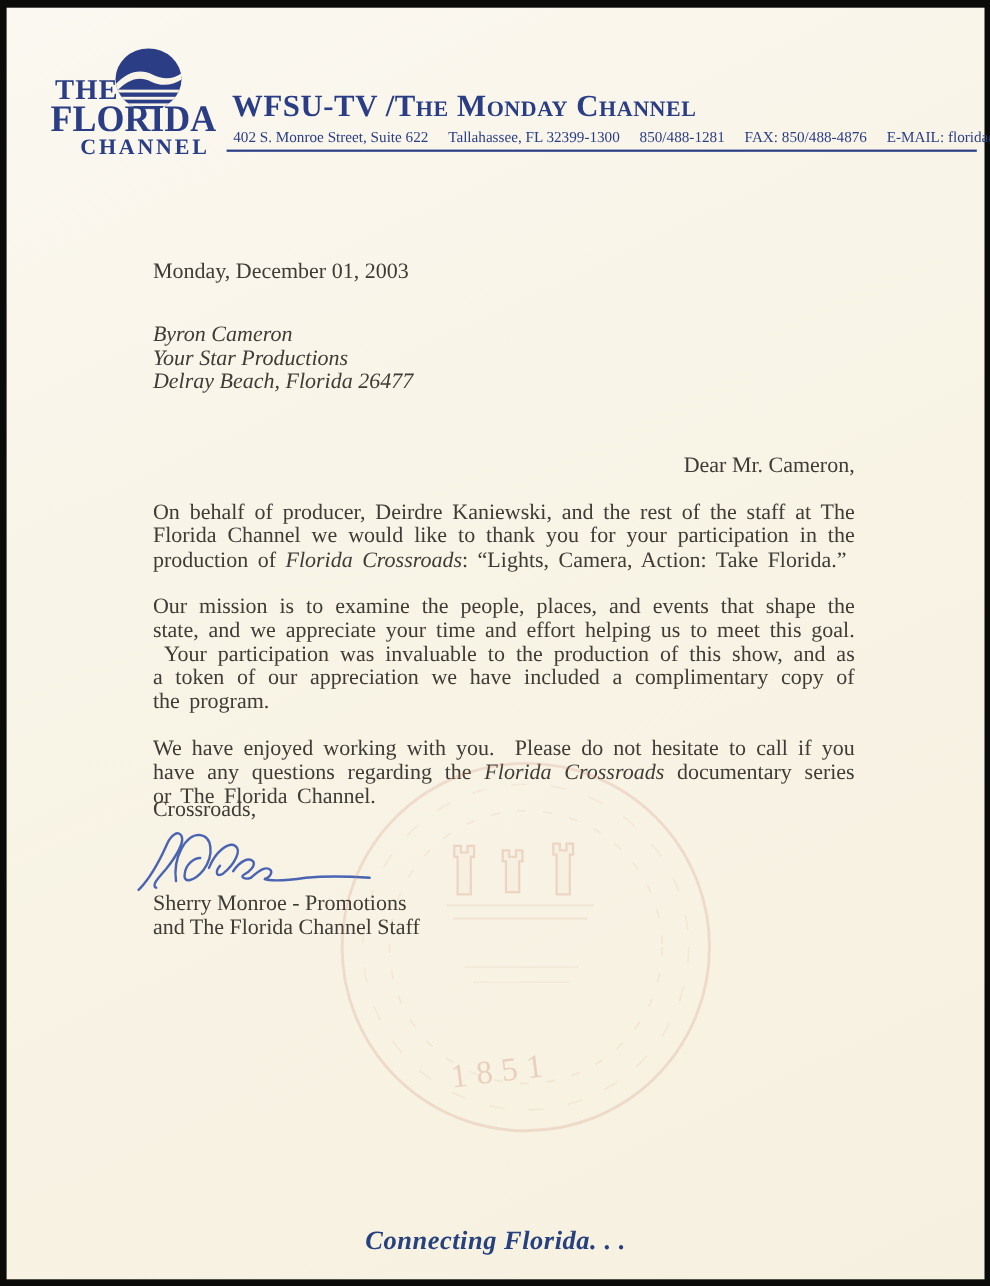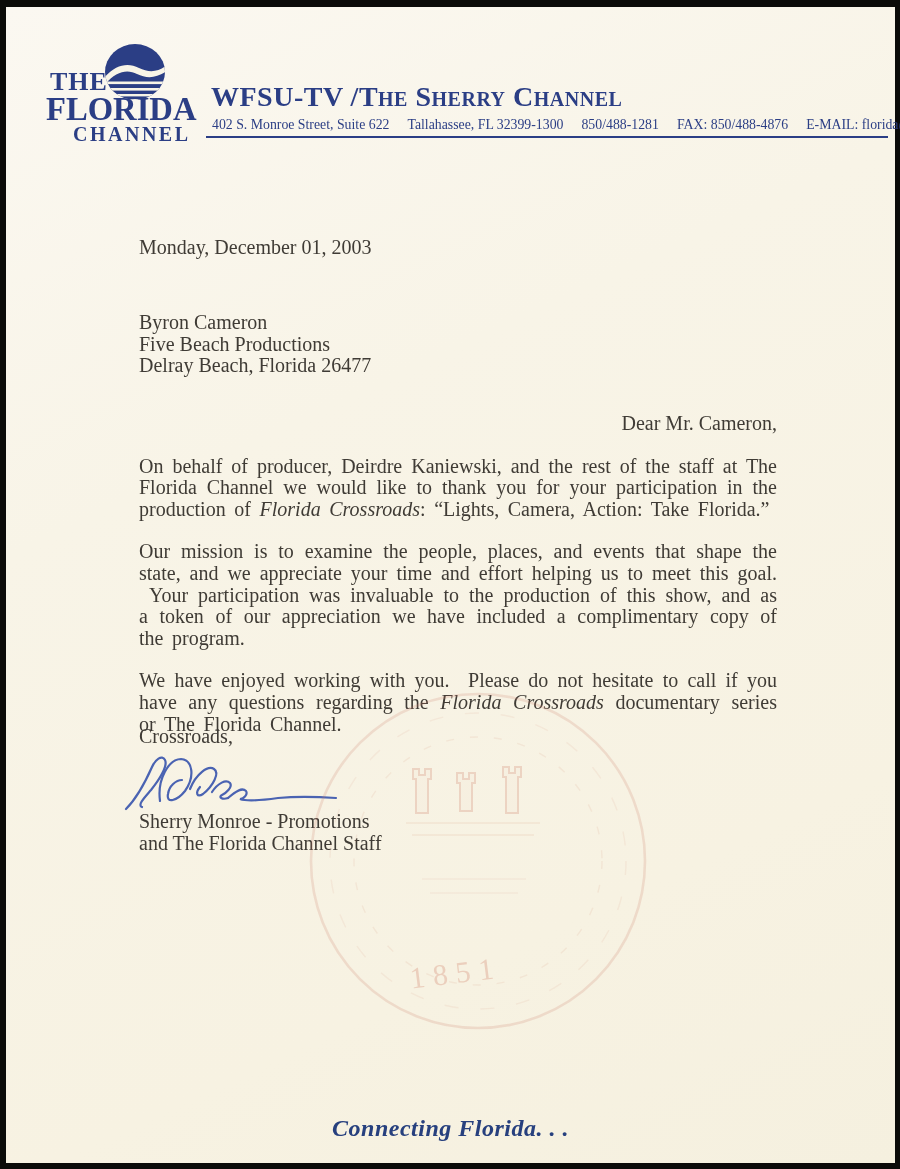--- a/index.html
+++ b/index.html
@@ -23,21 +23,21 @@
     font-size:28px;font-variant:small-caps;letter-spacing:.5px;font-weight:600;
   }
   .masthead-address{
     position:absolute;left:206px;top:110px;color:#2b3e85;
     font-size:13.8px;display:flex;gap:18px;white-space:nowrap;
   }
   .masthead-rule{position:absolute;left:200px;top:129px;width:682px;height:2px;background:#2b3e85;}
   
   .body-text{color:#3f3b35;font-size:20px;line-height:21.6px;}
   .block-date{position:absolute;left:133px;top:230px;}
-  .block-recipient{position:absolute;left:133px;top:305px;}
+  .block-recipient{position:absolute;left:133px;top:287px;font-style:italic;}
   .block-message{position:absolute;left:133px;top:406px;width:638px;}
   .block-message .salutation{margin:0 0 21px 0;text-align:right;}
   .block-message .para{margin:0 0 21px 0;text-align:justify;text-align-last:left;word-spacing:.18em;}
   .block-closing{position:absolute;left:133px;top:719px;}
   .block-signature{position:absolute;left:118px;top:742px;}
   .block-signer{position:absolute;left:133px;top:804px;}
   
   .stamp{position:absolute;left:296px;top:676px;pointer-events:none;}
   
   .footer-tagline{
@@ -66,37 +66,37 @@
           <rect x="0" y="45" width="64" height="2.6" fill="#f8f4e7"></rect>
           <rect x="0" y="51" width="64" height="2.4" fill="#f8f4e7"></rect>
           <rect x="0" y="56" width="64" height="2" fill="#f8f4e7"></rect>
         </g>
       </svg>
     </span>
     <span class="logo-florida">FLORIDA</span>
     <span class="logo-channel">CHANNEL</span>
   </div>
 
-  <div class="masthead-title">WFSU-TV /The Sherry Channel</div>
+  <div class="masthead-title">WFSU-TV /The Monday Channel</div>
 
   <div class="masthead-address">
       <span>402 S. Monroe Street, Suite 622</span>
       <span>Tallahassee, FL 32399-1300</span>
       <span>850/488-1281</span>
       <span>FAX: 850/488-4876</span>
       <span>E-MAIL: florida@wfsu.org</span>
     </div>
 
   <div class="masthead-rule"></div>
 
   <div class="block-date body-text">Monday, December 01, 2003</div>
 
   <div class="block-recipient body-text">
       <div>Byron Cameron</div>
-      <div>Five Beach Productions</div>
+      <div>Your Star Productions</div>
       <div>Delray Beach, Florida 26477</div>
     </div>
 
   <div class="block-message body-text">
     <p class="salutation">Dear Mr. Cameron,</p>
     <p class="para"><span>On behalf of producer, Deirdre Kaniewski, and the rest of the staff at The Florida Channel we would like to thank you for your participation in the production of </span><i>Florida Crossroads</i><span>: “Lights, Camera, Action: Take Florida.”</span></p>
       <p class="para"><span>Our mission is to examine the people, places, and events that shape the state, and we appreciate your time and effort helping us to meet this goal. &nbsp;Your participation was invaluable to the production of this show, and as a token of our appreciation we have included a complimentary copy of the program.</span></p>
       <p class="para"><span>We have enjoyed working with you. &nbsp;Please do not hesitate to call if you have any questions regarding the </span><i>Florida Crossroads</i><span> documentary series or The Florida Channel.</span></p>
   </div>
 

